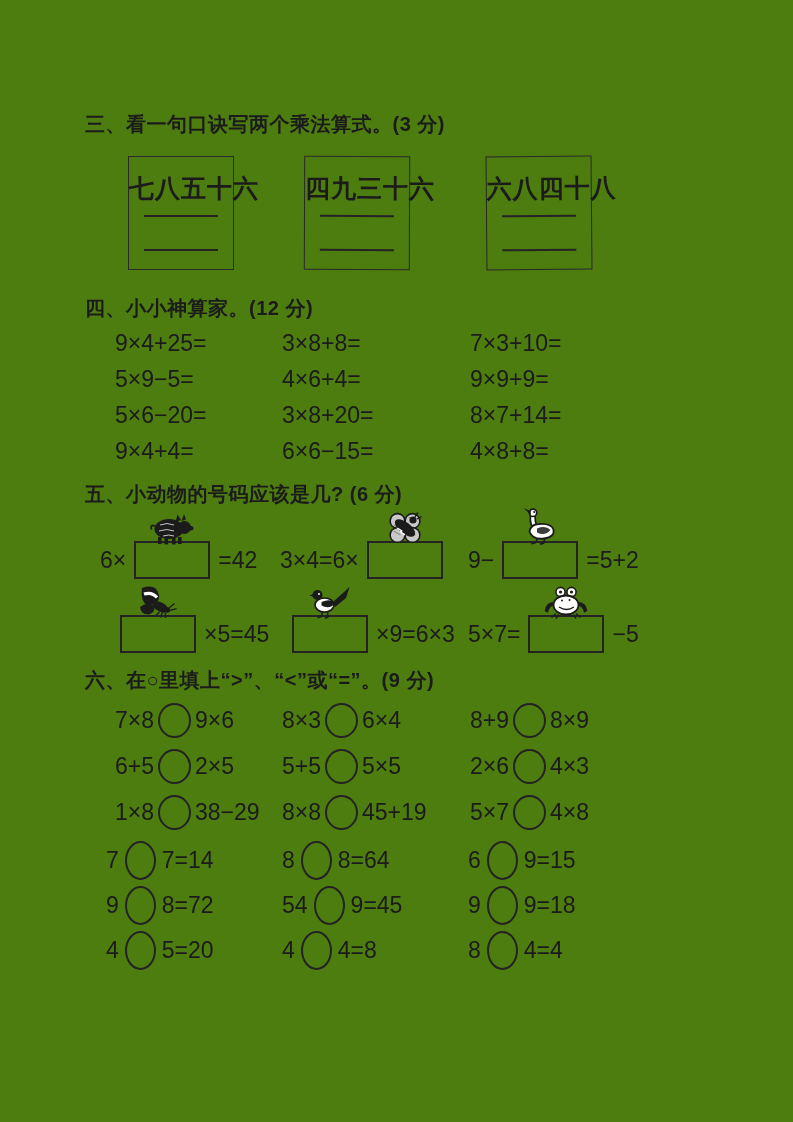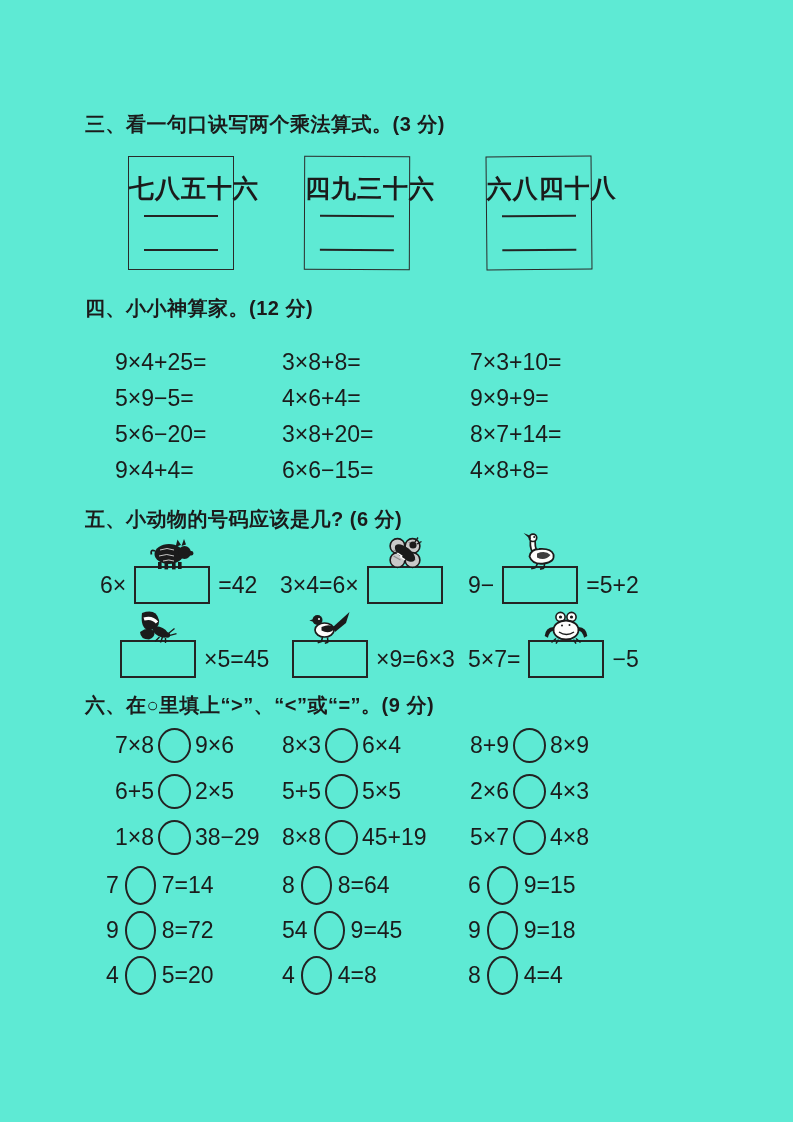--- a/index.html
+++ b/index.html
@@ -1,19 +1,19 @@
 <!DOCTYPE html>
 <html><head>
 <meta charset="utf-8">
 <style>
   html,body{margin:0;padding:0;background:#ffffff;}
   .page{
     position:relative;
     width:793px;height:1122px;
-    background:#5eead4;
+    background:#4d7c0f;
     color:#1b1b1b;
     font-family:"Liberation Sans", sans-serif;
     overflow:hidden;
     box-sizing:border-box;
     padding-top:111px;
   }
   .sec-title{
     margin-left:85px;
     font-size:20px;
     font-weight:700;
@@ -46,25 +46,25 @@
     position:absolute;left:15px;right:15px;height:0;
     border-bottom:2px solid #242424;
   }
   .ansline.l1{top:58px;}
   .ansline.l2{top:92px;}
   
   .grid3{display:grid;grid-template-columns:167px 188px auto;padding-left:115px;}
   .eq{font-size:23px;white-space:nowrap;}
   
   .t4{margin-top:25px;}
-  #s4{margin-top:22px;}
+  #s4{margin-top:3px;}
   .s4row{height:36px;}
   .s4row .eq{line-height:36px;}
   
-  .t5{margin-top:18px;}
+  .t5{margin-top:12px;}
   .p5row{display:grid;grid-template-columns:180px 188px auto;padding-left:100px;padding-top:33px;}
   .p5row.second{padding-left:112px;grid-template-columns:172px 184px auto;margin-top:3px;}
   .p5{display:flex;align-items:flex-end;}
   .p5 .eq{line-height:38px;}
   .abox{
     width:72px;height:34px;
     border:2.2px solid #242424;
     position:relative;
     margin:0 8px;
     flex:none;

